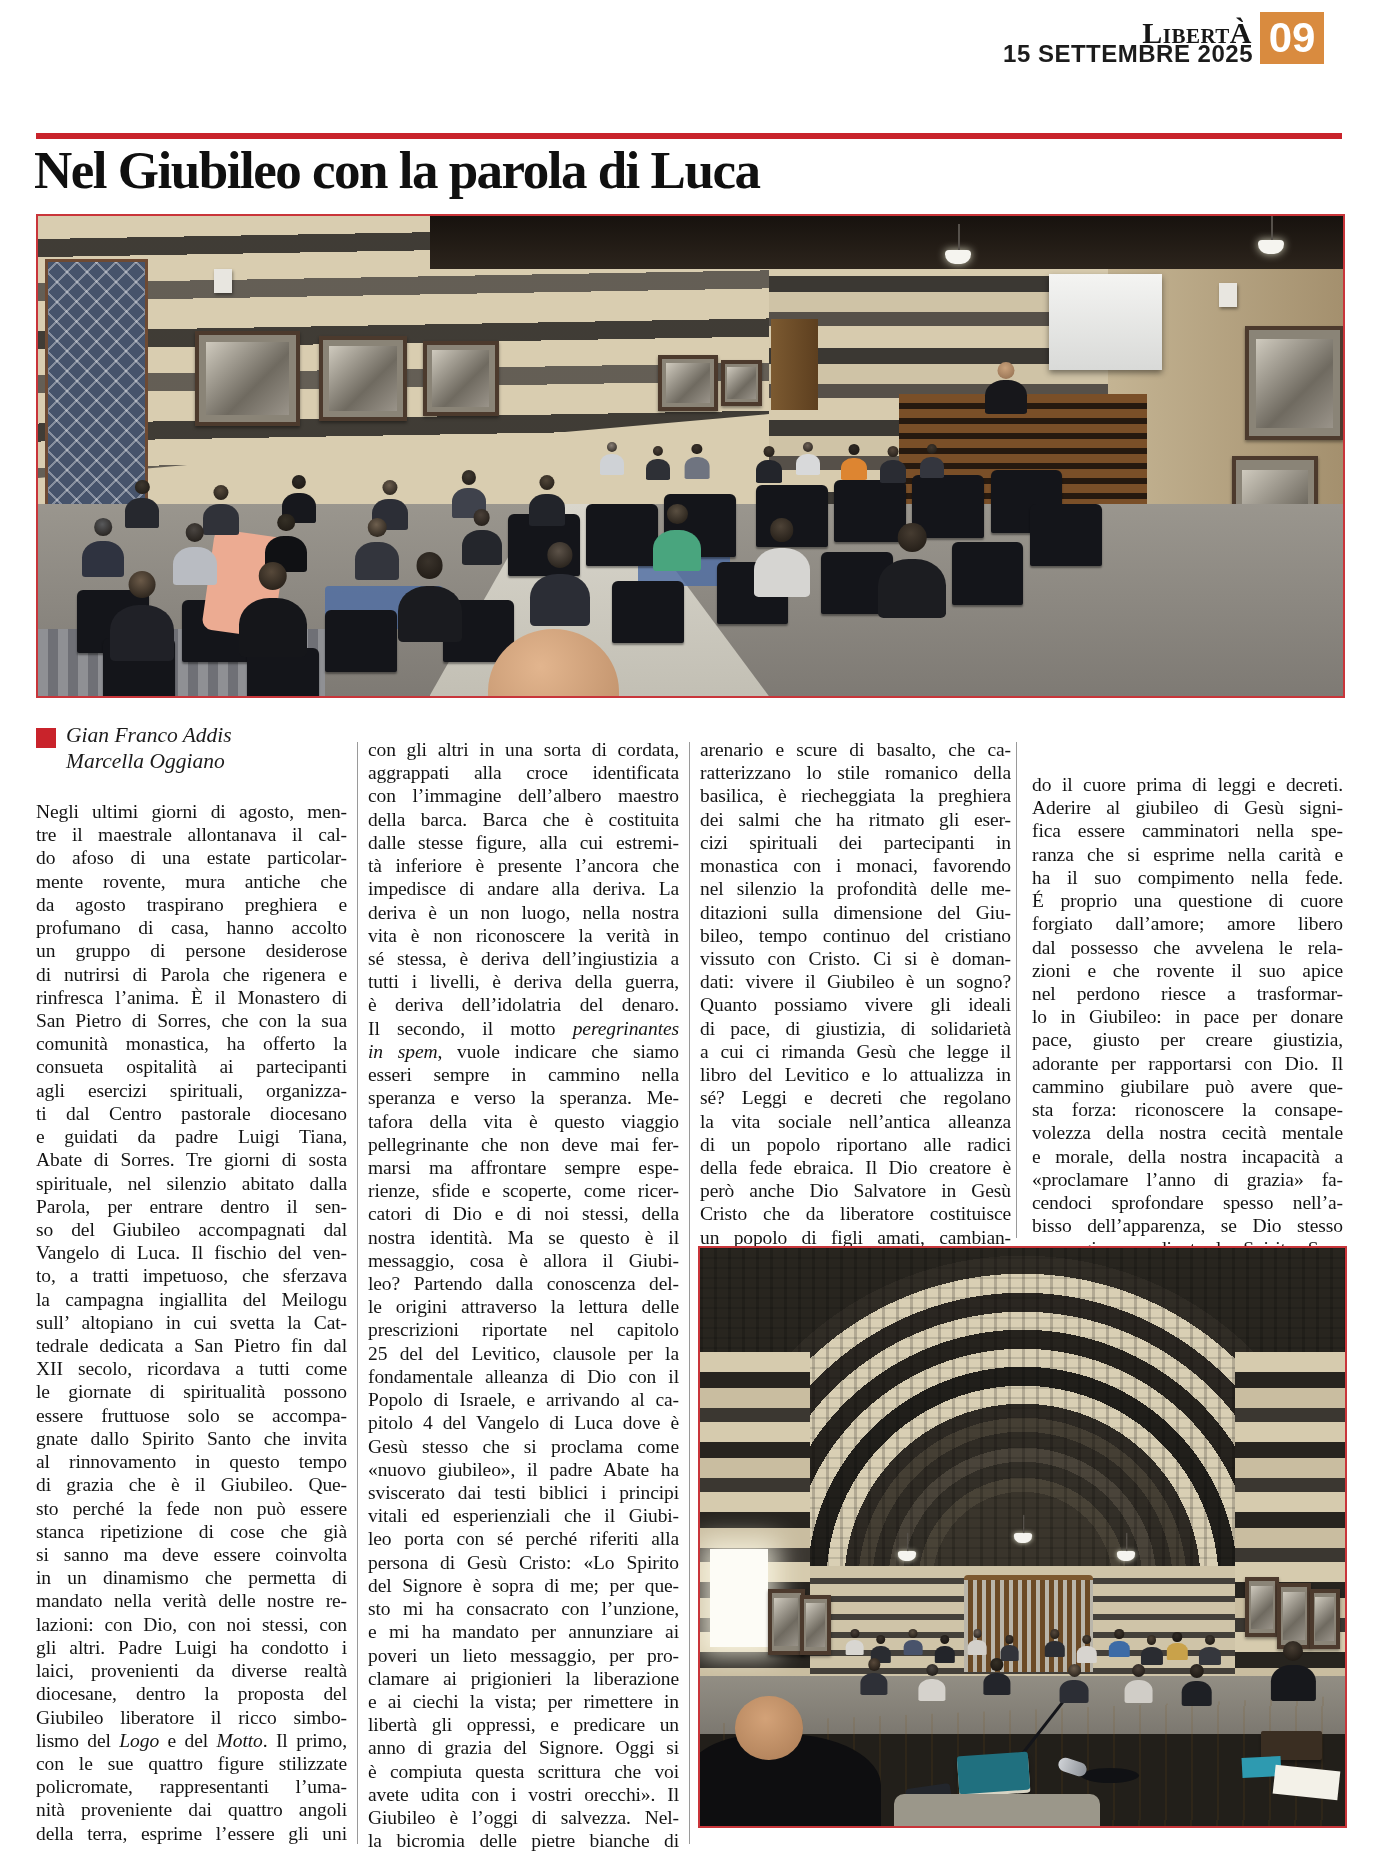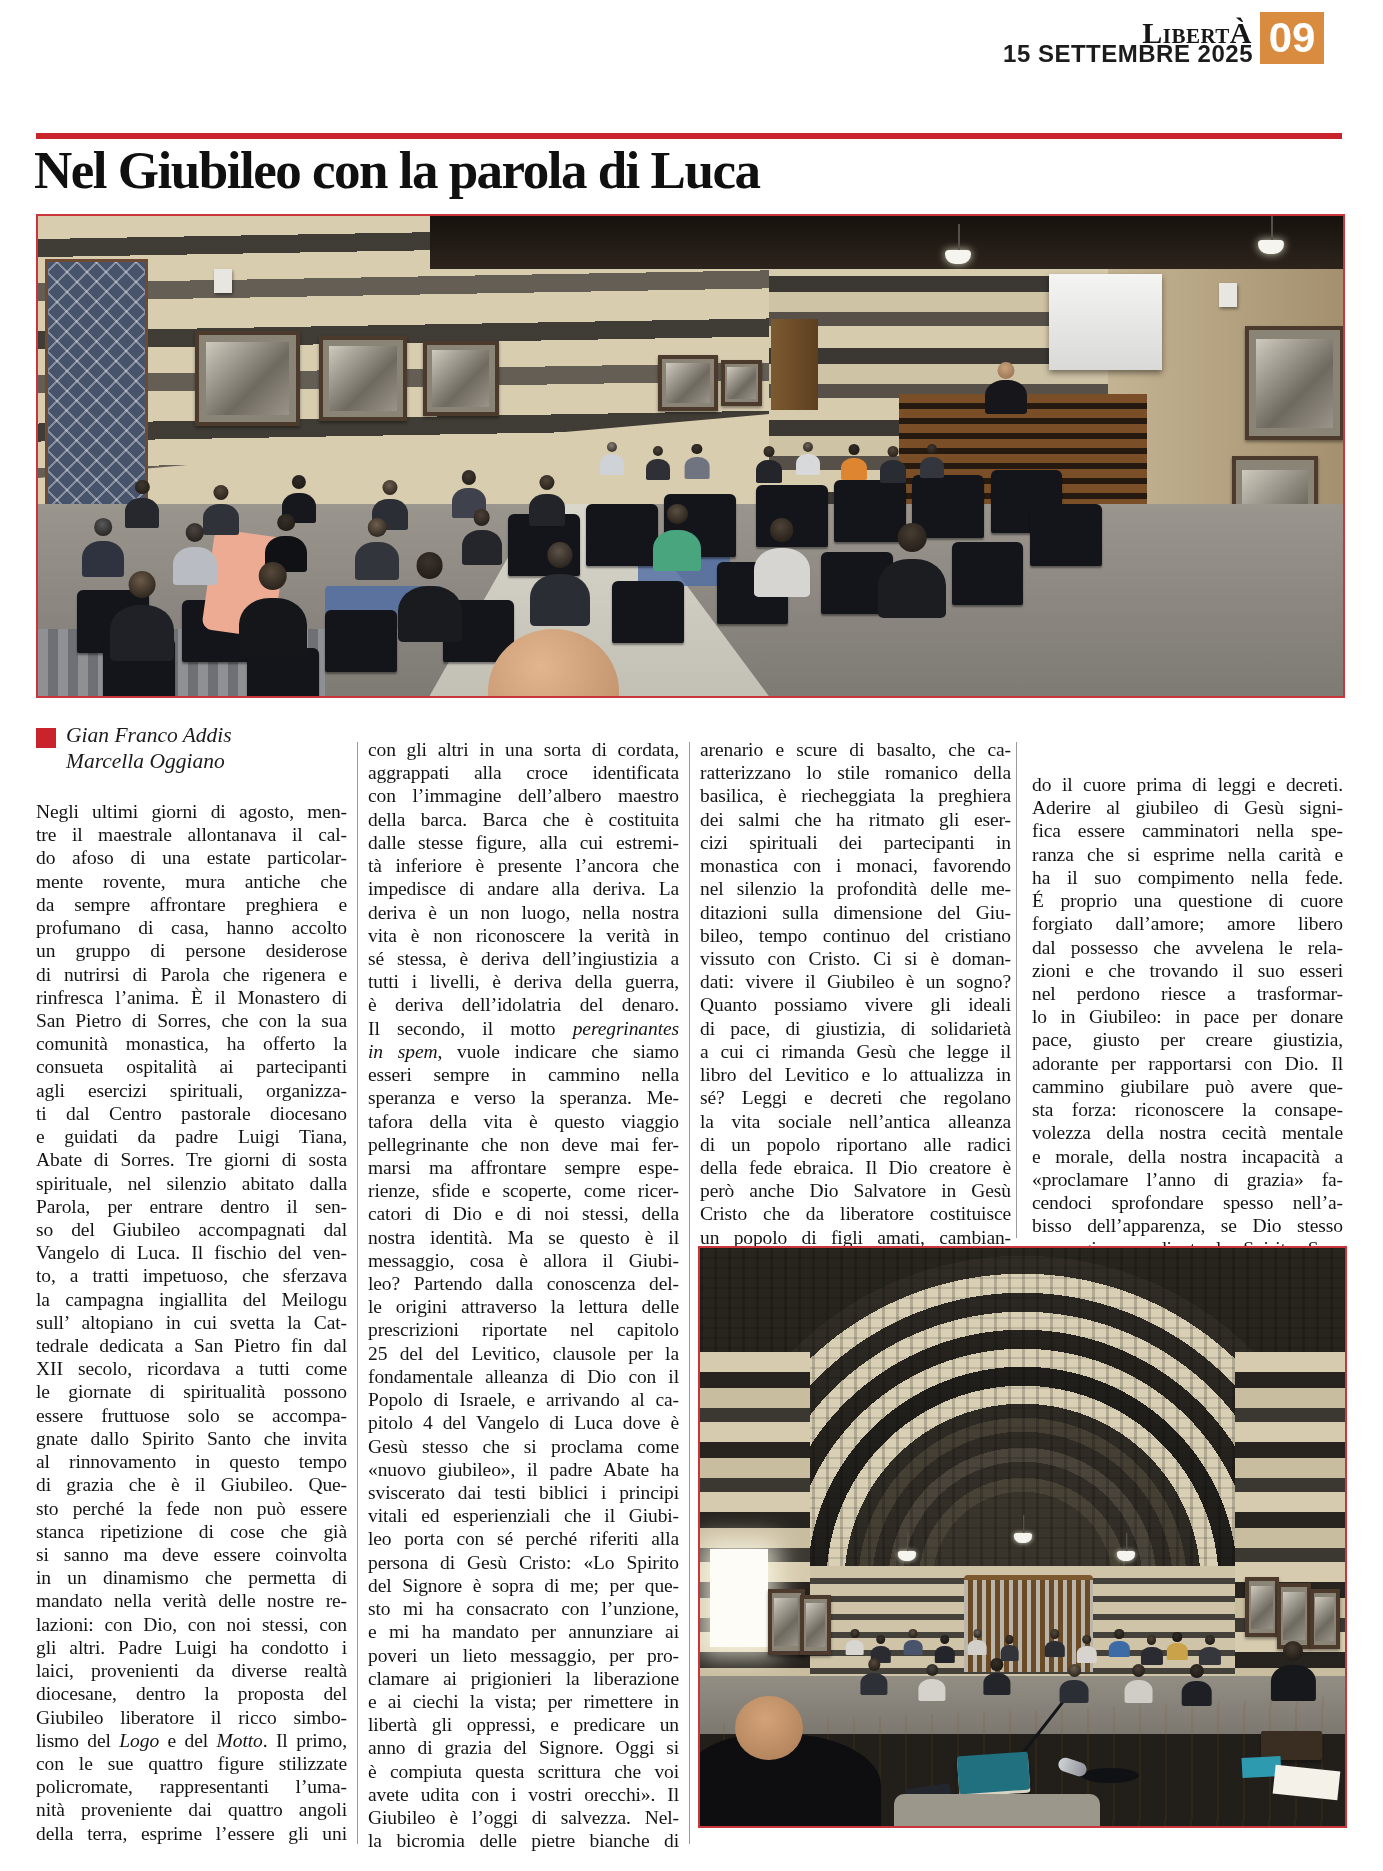--- a/index.html
+++ b/index.html
@@ -306,21 +306,21 @@
       <div>Gian Franco Addis</div>
       <div>Marcella Oggiano</div>
     </div>
   </div>
 
   <div class="col" style="left:36px;top:800px;">
       <div class="tline">Negli ultimi giorni di agosto, men-</div>
       <div class="tline">tre il maestrale allontanava il cal-</div>
       <div class="tline">do afoso di una estate particolar-</div>
       <div class="tline">mente rovente, mura antiche che</div>
-      <div class="tline">da sempre affrontare preghiera e</div>
+      <div class="tline">da agosto traspirano preghiera e</div>
       <div class="tline">profumano di casa, hanno accolto</div>
       <div class="tline">un gruppo di persone desiderose</div>
       <div class="tline">di nutrirsi di Parola che rigenera e</div>
       <div class="tline">rinfresca l’anima. È il Monastero di</div>
       <div class="tline">San Pietro di Sorres, che con la sua</div>
       <div class="tline">comunità monastica, ha offerto la</div>
       <div class="tline">consueta ospitalità ai partecipanti</div>
       <div class="tline">agli esercizi spirituali, organizza-</div>
       <div class="tline">ti dal Centro pastorale diocesano</div>
       <div class="tline">e guidati da padre Luigi Tiana,</div>
@@ -431,21 +431,21 @@
     </div>
   <div class="col" style="left:1032px;top:738px;margin-top:35px;">
       <div class="tline">do il cuore prima di leggi e decreti.</div>
       <div class="tline">Aderire al giubileo di Gesù signi-</div>
       <div class="tline">fica essere camminatori nella spe-</div>
       <div class="tline">ranza che si esprime nella carità e</div>
       <div class="tline">ha il suo compimento nella fede.</div>
       <div class="tline">É proprio una questione di cuore</div>
       <div class="tline">forgiato dall’amore; amore libero</div>
       <div class="tline">dal possesso che avvelena le rela-</div>
-      <div class="tline">zioni e che trovando il suo esseri</div>
+      <div class="tline">zioni e che rovente il suo apice</div>
       <div class="tline">nel perdono riesce a trasformar-</div>
       <div class="tline">lo in Giubileo: in pace per donare</div>
       <div class="tline">pace, giusto per creare giustizia,</div>
       <div class="tline">adorante per rapportarsi con Dio. Il</div>
       <div class="tline">cammino giubilare può avere que-</div>
       <div class="tline">sta forza: riconoscere la consape-</div>
       <div class="tline">volezza della nostra cecità mentale</div>
       <div class="tline">e morale, della nostra incapacità a</div>
       <div class="tline">«proclamare l’anno di grazia» fa-</div>
       <div class="tline">cendoci sprofondare spesso nell’a-</div>

